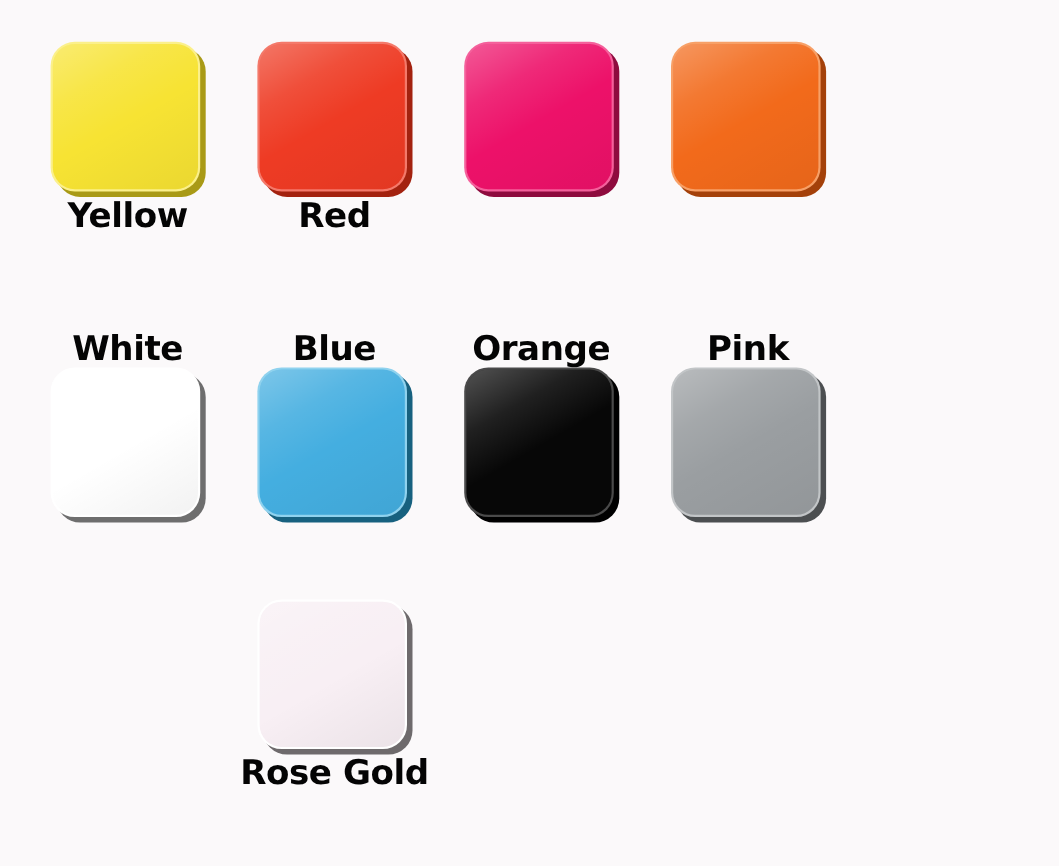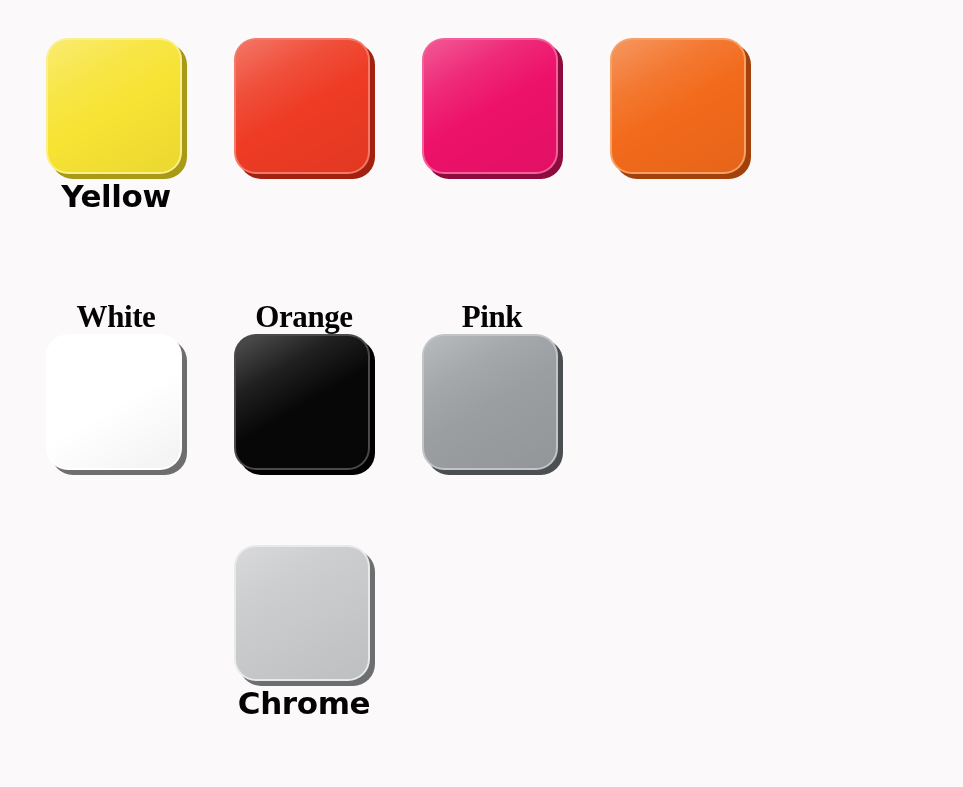--- a/index.html
+++ b/index.html
@@ -52,21 +52,20 @@
     line-height: 1.1;
     color: #040404;
     letter-spacing: -0.4px;
     white-space: nowrap;
     text-align: center;
   }
 
   .label-below .swatch-label {
     margin-top: 0;
     padding-top: 22px;
-    font-family: Liberation Serif, serif;
   }
 
   .label-above .swatch-label {
     padding-bottom: 16px;
   }
 
   .chip-wrap {
     position: relative;
     width: 141px;
     height: 141px;
@@ -131,20 +130,21 @@
         </div>
         <div class="swatch-label">Yellow</div>
       </div>
       <div class="swatch-cell label-above">
         <div class="chip-wrap">
           <div class="chip-shadow" style="background: rgb(163, 34, 15);"></div>
           <div class="chip-highlight" style="background: rgb(244, 121, 106);"></div>
           <div class="chip-face" style="background: rgb(238, 59, 36);"></div>
           <div class="chip-gloss"></div>
         </div>
+        <div class="swatch-label">Red</div>
       </div>
       <div class="swatch-cell label-above">
         <div class="chip-wrap">
           <div class="chip-shadow" style="background: rgb(142, 11, 62);"></div>
           <div class="chip-highlight" style="background: rgb(244, 96, 155);"></div>
           <div class="chip-face" style="background: rgb(237, 17, 105);"></div>
           <div class="chip-gloss"></div>
         </div>
       </div>
       <div class="swatch-cell label-above">
@@ -161,41 +161,50 @@
         <div class="chip-wrap">
           <div class="chip-shadow" style="background: rgb(110, 110, 110);"></div>
           <div class="chip-highlight" style="background: rgb(255, 255, 255);"></div>
           <div class="chip-face" style="background: rgb(255, 255, 255);"></div>
           <div class="chip-gloss"></div>
         </div>
         <div class="swatch-label">White</div>
       </div>
       <div class="swatch-cell label-below">
         <div class="chip-wrap">
+          <div class="chip-shadow" style="background: rgb(23, 97, 127);"></div>
+          <div class="chip-highlight" style="background: rgb(143, 210, 238);"></div>
+          <div class="chip-face" style="background: rgb(68, 174, 224);"></div>
+          <div class="chip-gloss"></div>
+        </div>
+        <div class="swatch-label">Blue</div>
+      </div>
+      <div class="swatch-cell label-below">
+        <div class="chip-wrap">
           <div class="chip-shadow" style="background: rgb(0, 0, 0);"></div>
           <div class="chip-highlight" style="background: rgb(74, 74, 74);"></div>
           <div class="chip-face" style="background: rgb(7, 7, 7);"></div>
           <div class="chip-gloss"></div>
         </div>
         <div class="swatch-label">Orange</div>
       </div>
       <div class="swatch-cell label-below">
         <div class="chip-wrap">
           <div class="chip-shadow" style="background: rgb(76, 79, 81);"></div>
           <div class="chip-highlight" style="background: rgb(194, 197, 199);"></div>
           <div class="chip-face" style="background: rgb(154, 158, 161);"></div>
           <div class="chip-gloss"></div>
         </div>
         <div class="swatch-label">Pink</div>
       </div>
     </div>
     <div class="swatch-row" id="row-3" style="padding-left: 210px;">
       <div class="swatch-cell label-above">
         <div class="chip-wrap">
-          <div class="chip-shadow" style="background: rgb(108, 110, 111);"></div>
-          <div class="chip-highlight" style="background: rgb(232, 233, 234);"></div>
-          <div class="chip-face" style="background: rgb(200, 201, 202);"></div>
-          <div class="chip-gloss"></div>
-        </div>
-        <div class="swatch-label">Chrome</div>
+          <div class="chip-shadow" style="background: rgb(110, 106, 108);"></div>
+          <div class="chip-highlight" style="background: rgb(255, 255, 255);"></div>
+          <div class="chip-face" style="background: rgb(248, 239, 244);"></div>
+          <div class="chip-gloss"></div>
+        </div>
+        <div class="swatch-label">Rose Gold</div>
       </div>
     </div>
   </div>
 
 </body></html>

